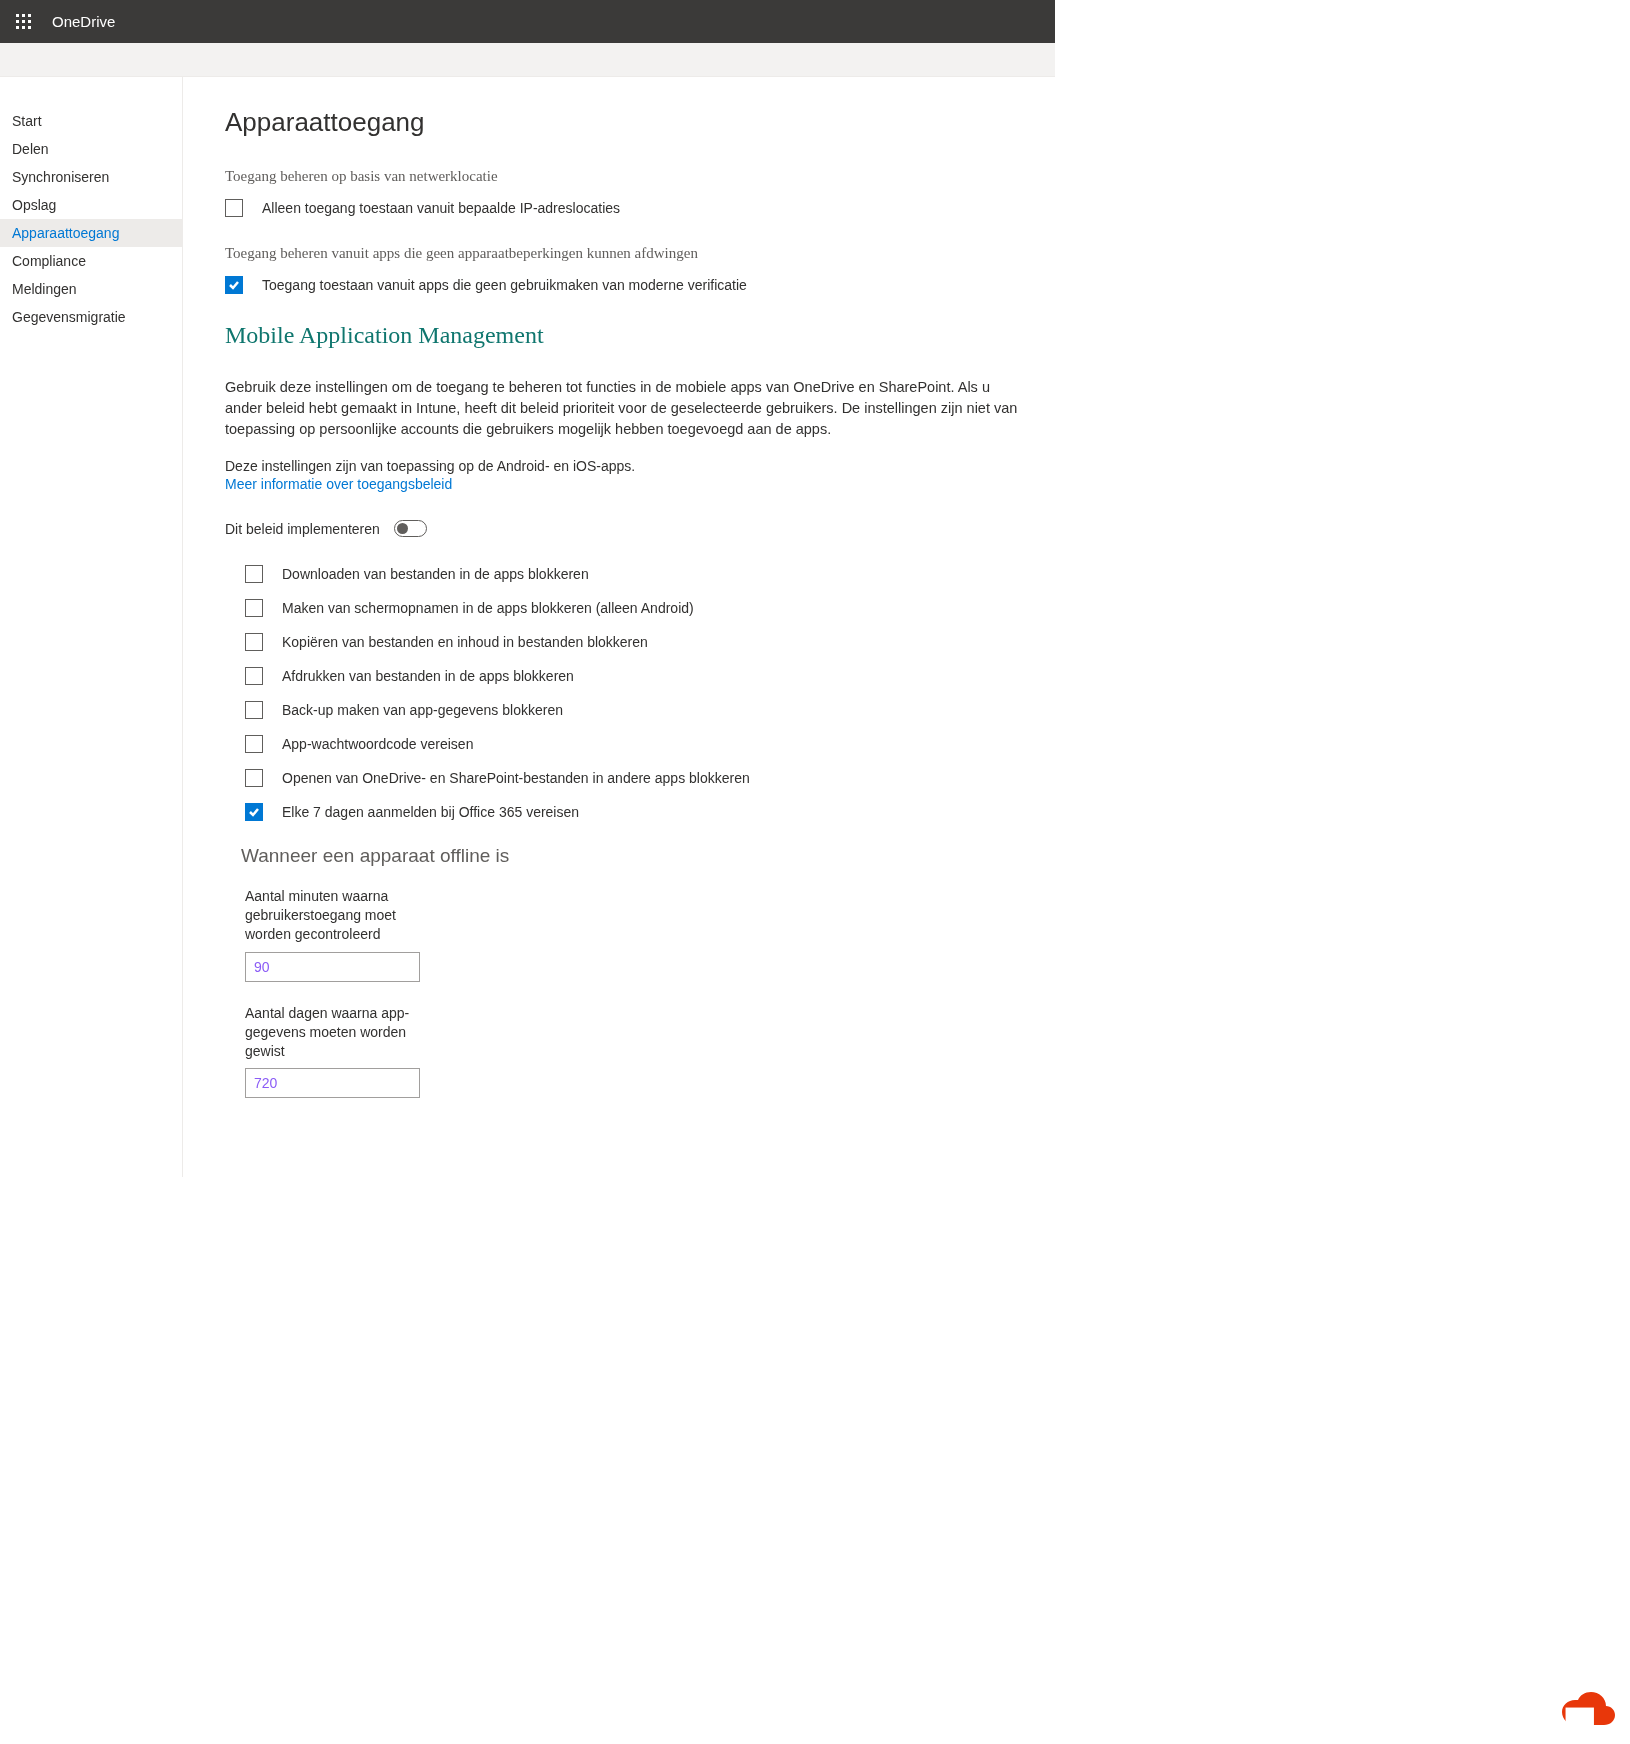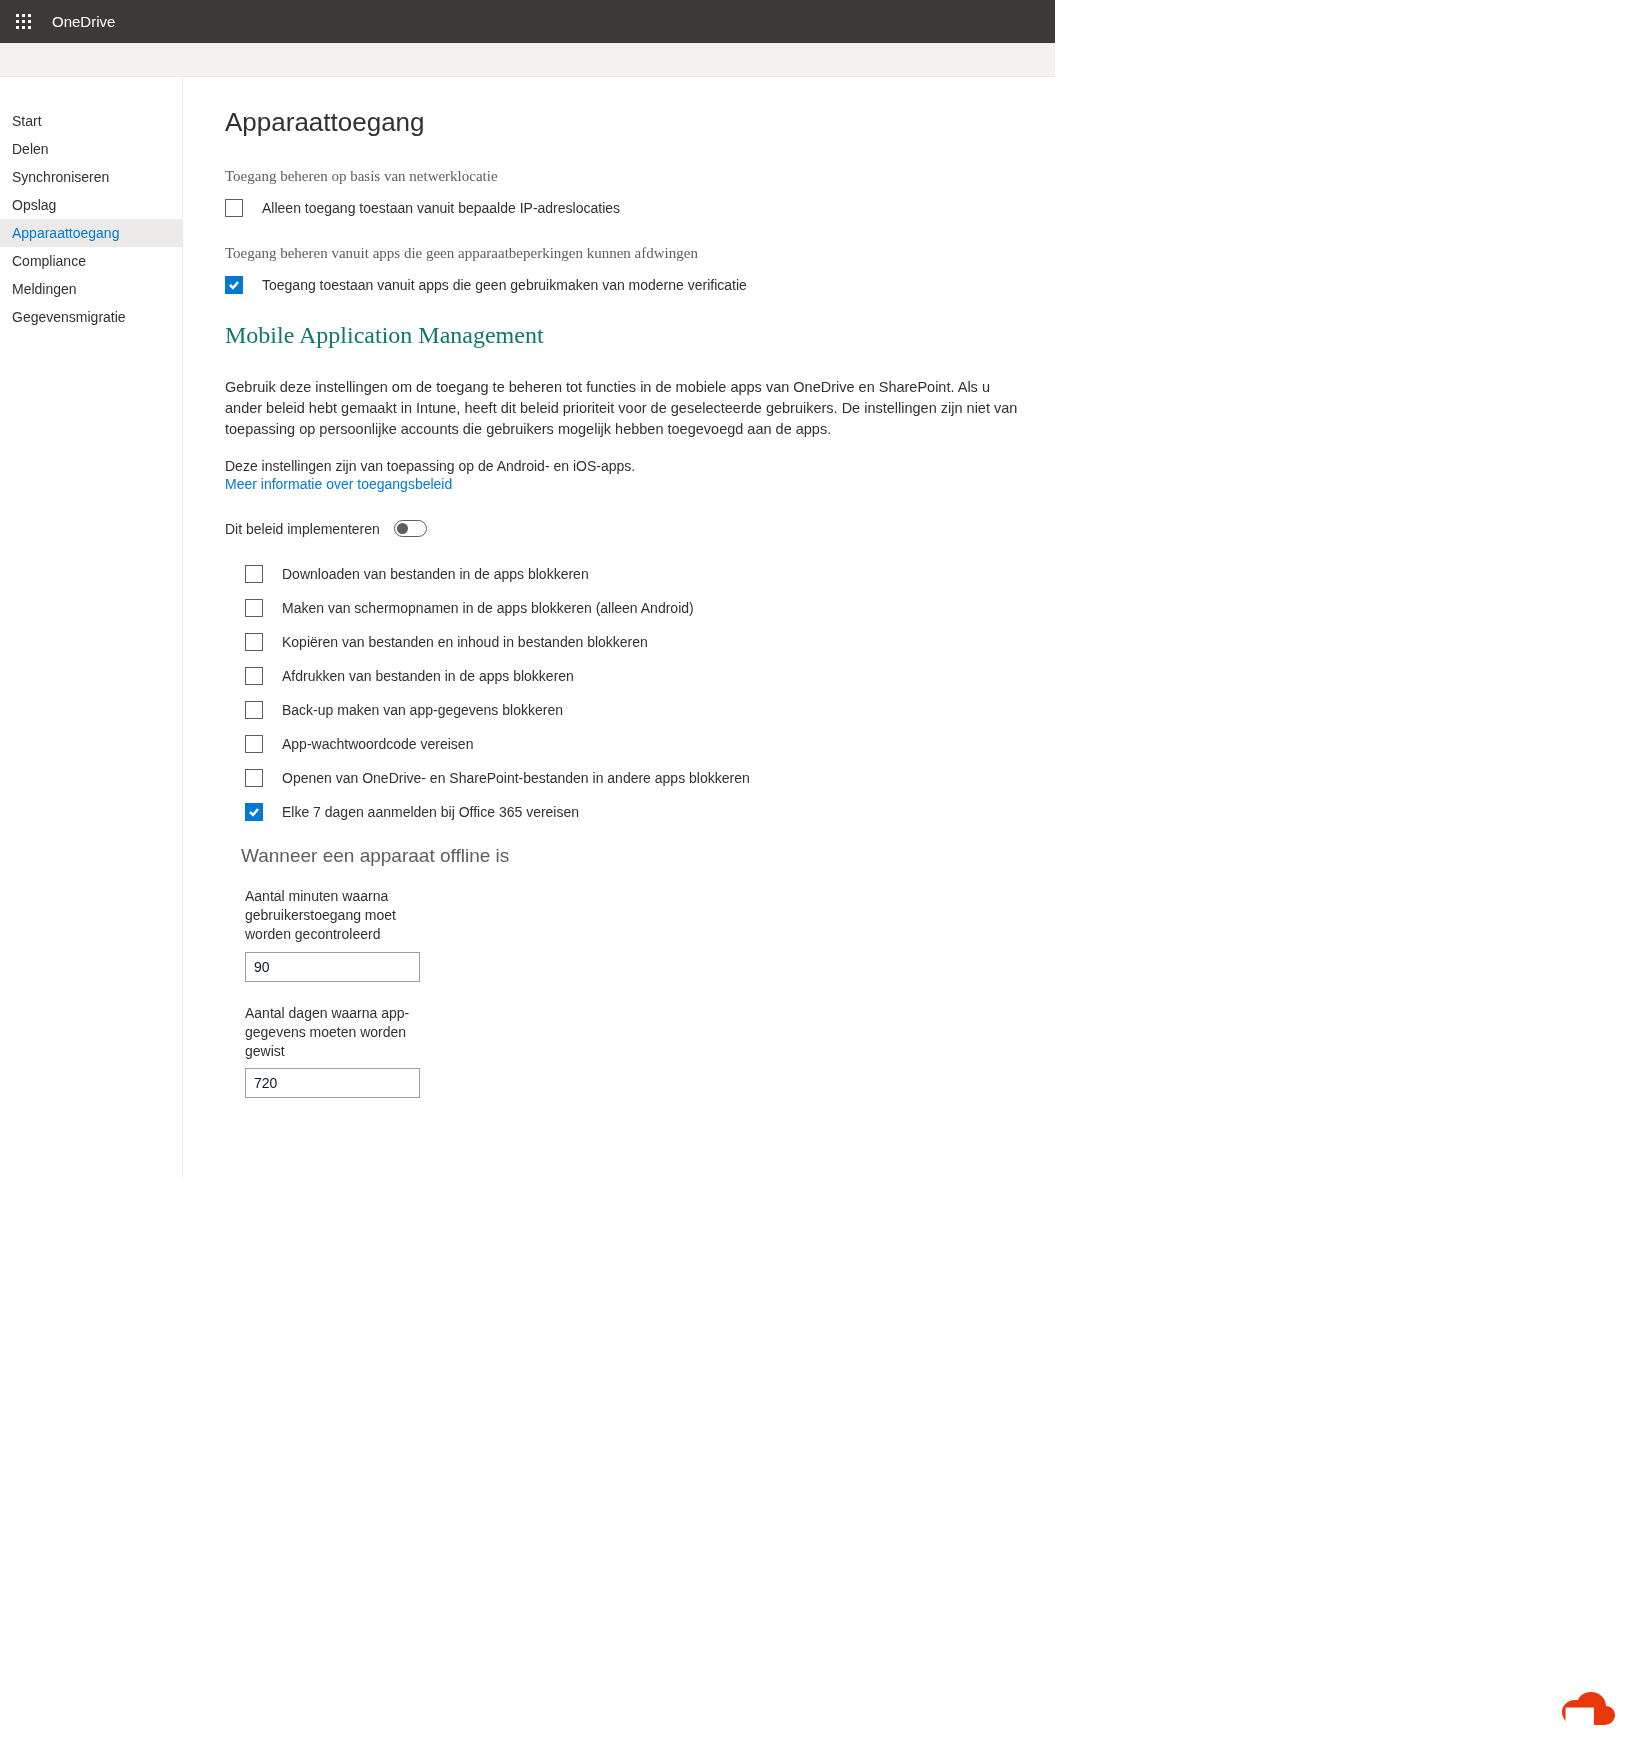--- a/index.html
+++ b/index.html
@@ -80,21 +80,21 @@
 
   .policy-list { margin-left: 20px; margin-top: 28px; }
   .policy-list .check-row { margin-bottom: 16px; }
 
   .sub-heading { font-size: 19px; color: #605e5c; margin: 24px 0 20px 16px; }
 
   .field-block { margin-left: 20px; margin-bottom: 22px; }
   .field-label { font-size: 14px; color: #323130; line-height: 1.35; max-width: 180px; margin-bottom: 8px; }
   .field-input {
     width: 175px; height: 30px; border: 1px solid #a19f9d; padding: 4px 8px;
-    font-size: 14px; font-family: inherit; color: #0f172a;
+    font-size: 14px; font-family: inherit; color: #8b5cf6;
   }
 
   .cloud-badge {
     position: fixed; right: 10px; bottom: 12px;
     width: 70px; height: 46px;
   }
   .cloud-badge svg { width: 100%; height: 100%; }
   .cloud-text {
     position: absolute; top: 18px; left: 12px; color: #fff; font-size: 11px;
     display: flex; align-items: center; gap: 2px; flex-direction: column;

